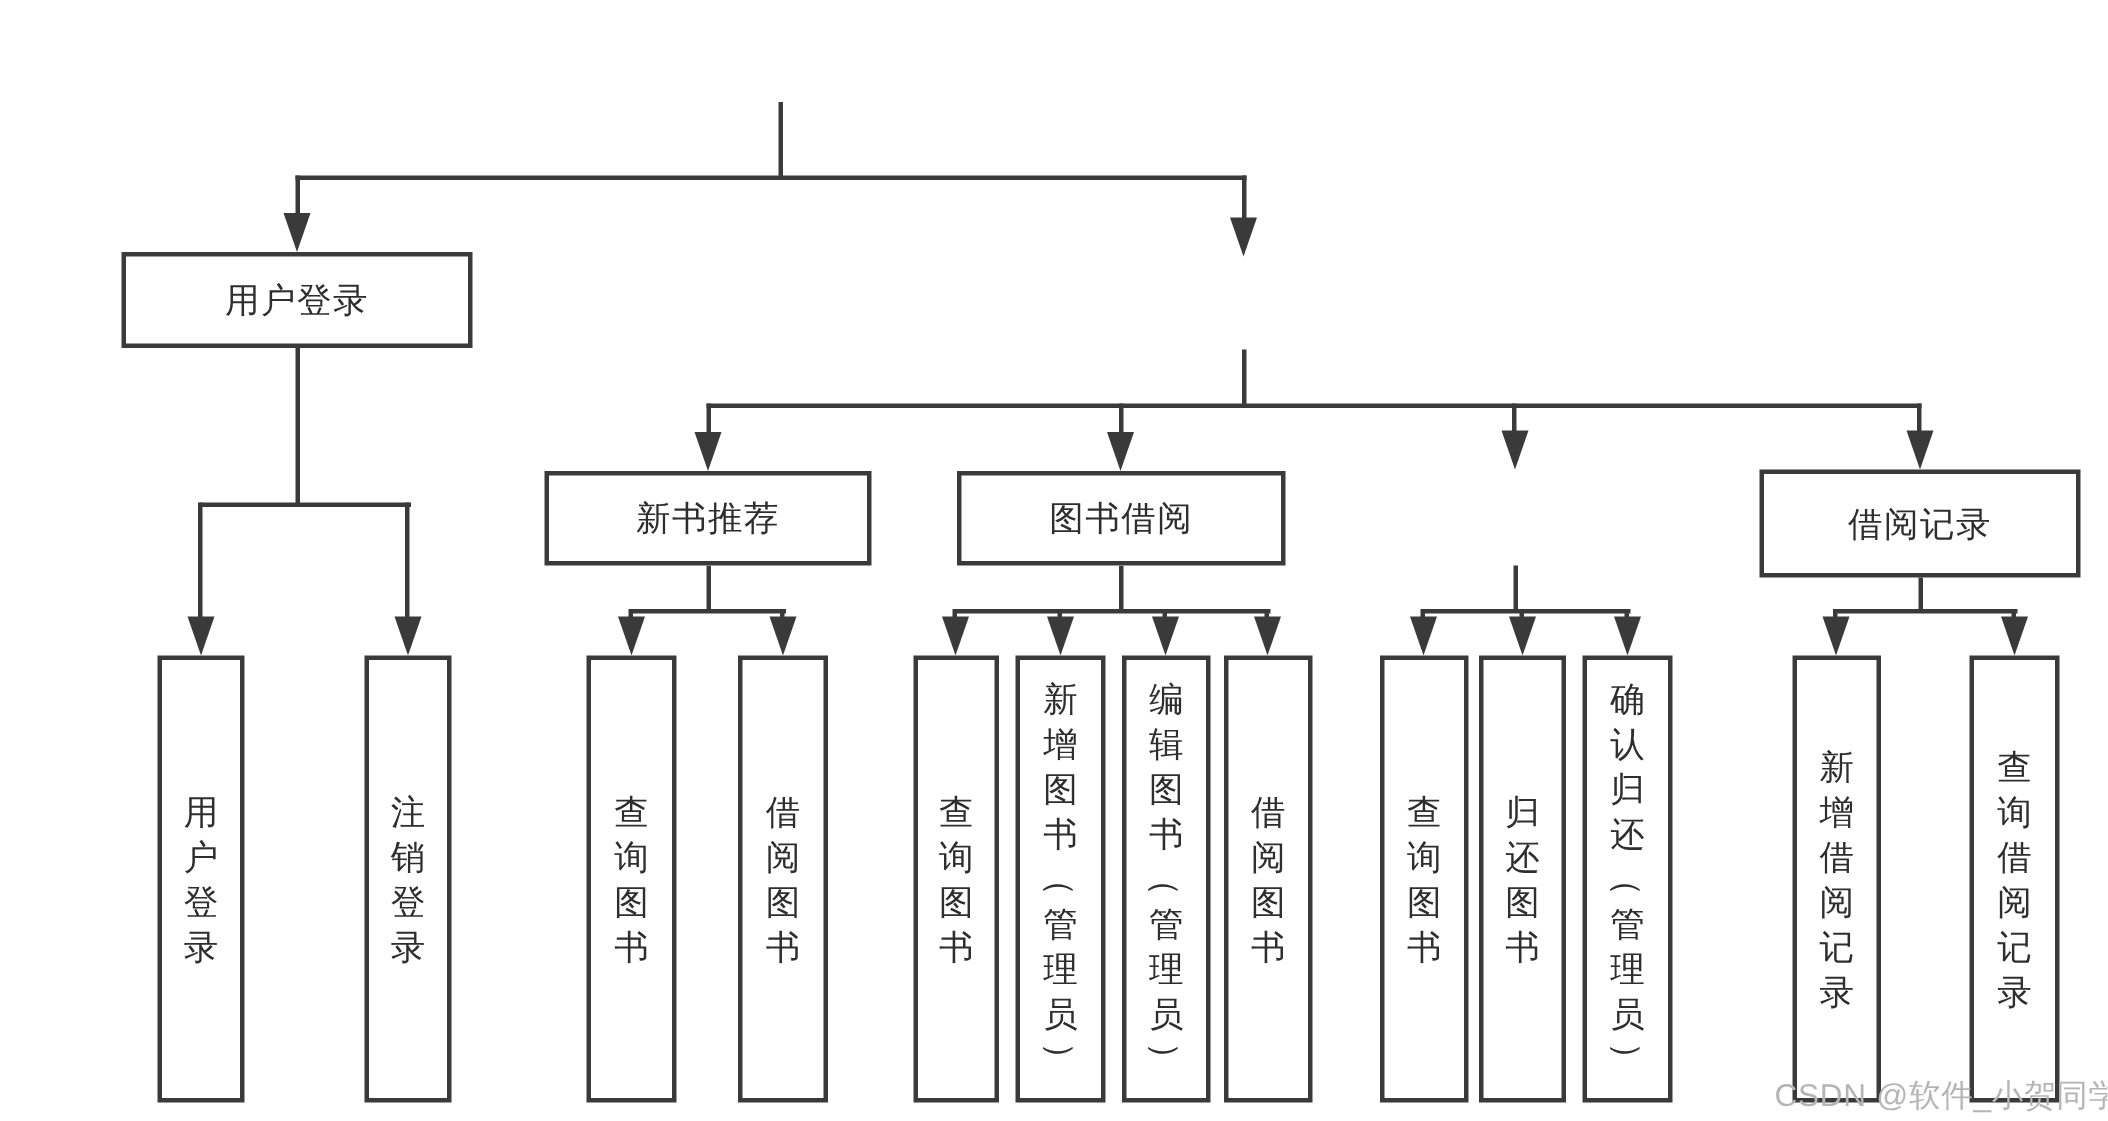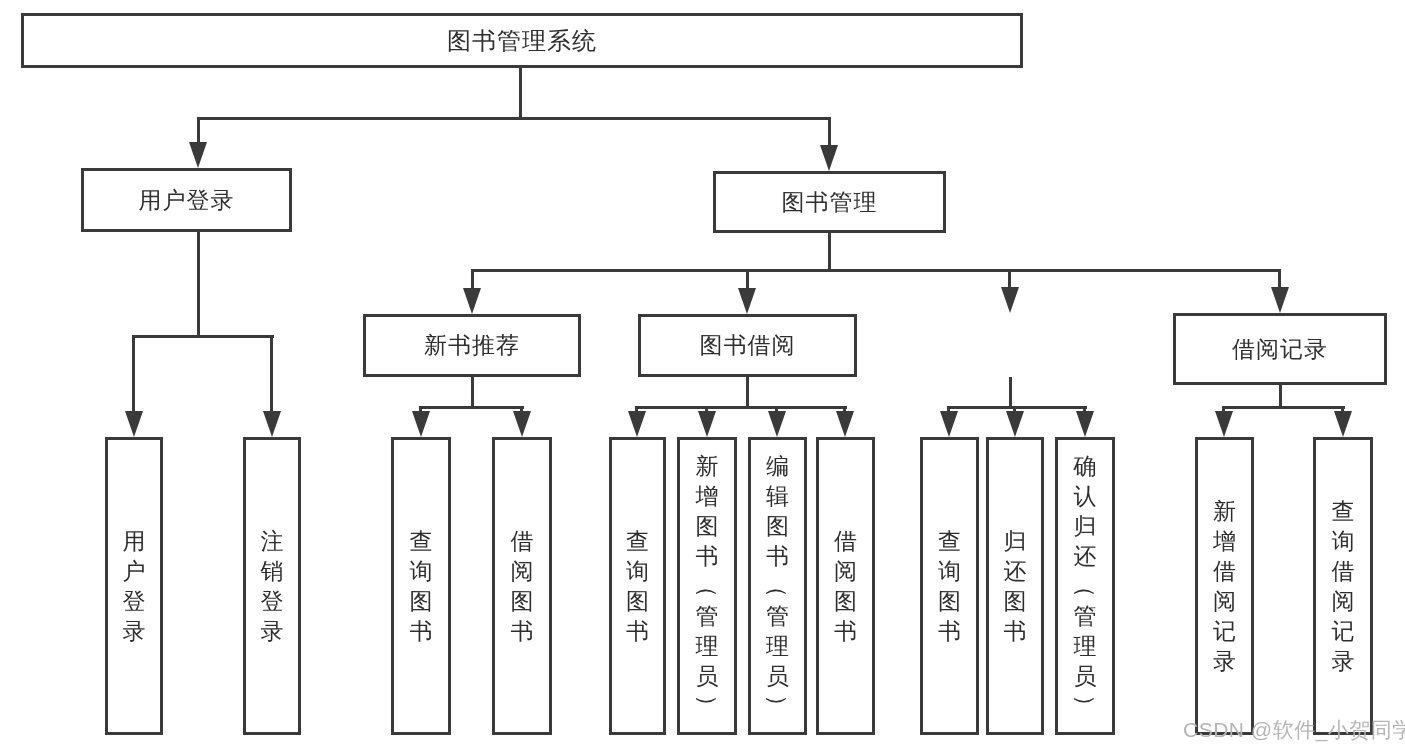--- a/index.html
+++ b/index.html
@@ -40,32 +40,30 @@
   .watermark{
     position:absolute;left:1183px;top:716px;font-size:21px;letter-spacing:0.5px;
     color:var(--watermark);z-index:3;white-space:nowrap;
   }
 </style>
 </head>
 <body>
 
 <div class="canvas">
 
-  <div class="box root" style="left:21px;top:13px;width:1002px;height:55px;">图书管理系统</div>
 
   <div class="v" style="left:519px;top:68px;height:50px;"></div>
   <div class="h" style="left:197px;top:117px;width:634px;"></div>
 
   <div class="v" style="left:197px;top:117px;height:28px;"></div>
   <div class="arrow" style="left:189px;top:142px;"></div>
   <div class="v" style="left:828px;top:117px;height:30px;"></div>
   <div class="arrow" style="left:820px;top:145px;"></div>
 
-  <div class="box" style="left:81px;top:168px;width:211px;height:64px;">用户登录</div>
-  <div class="box" style="left:713px;top:171px;width:233px;height:62px;">图书管理</div>
+  <div class="box" style="left:81px;top:168px;width:234px;height:64px;">用户登录</div>
 
   <div class="v" style="left:197px;top:232px;height:105px;"></div>
   <div class="h" style="left:133px;top:335px;width:141px;"></div>
   <div class="v" style="left:132px;top:335px;height:78px;"></div>
   <div class="arrow" style="left:125px;top:411px;"></div>
   <div class="v" style="left:270px;top:335px;height:78px;"></div>
   <div class="arrow" style="left:263px;top:411px;"></div>
 
   <div class="v" style="left:828px;top:233px;height:38px;"></div>
   <div class="h" style="left:471px;top:269px;width:810px;"></div>

